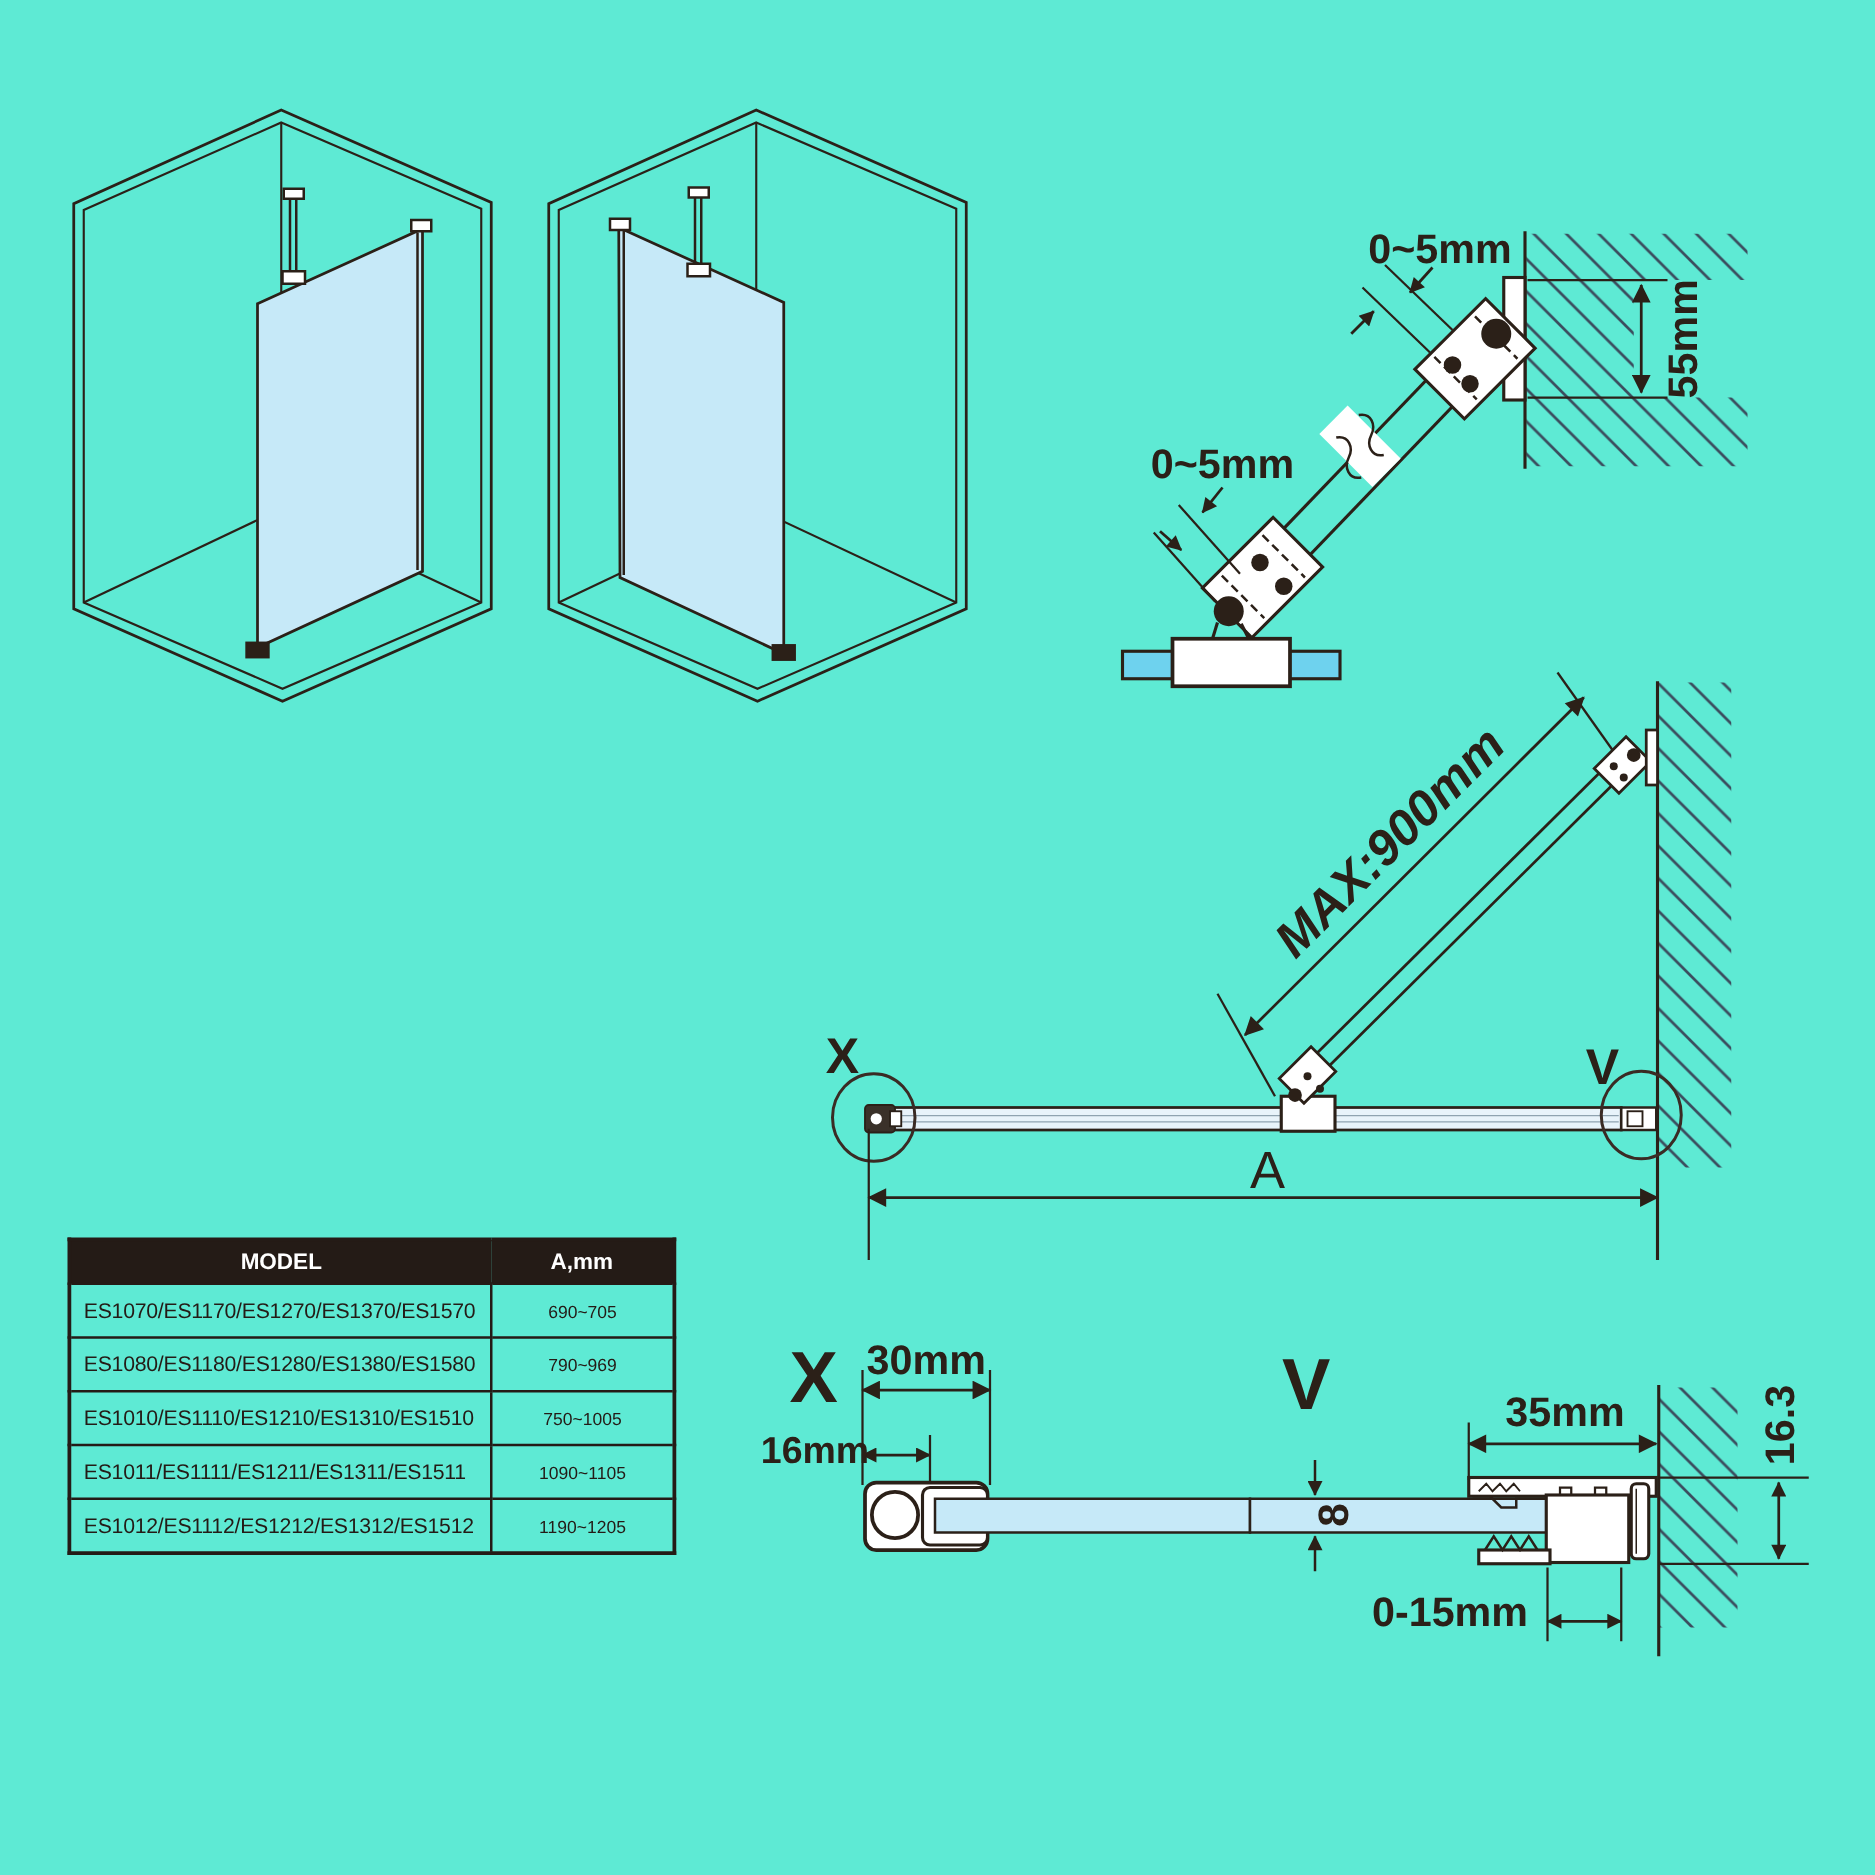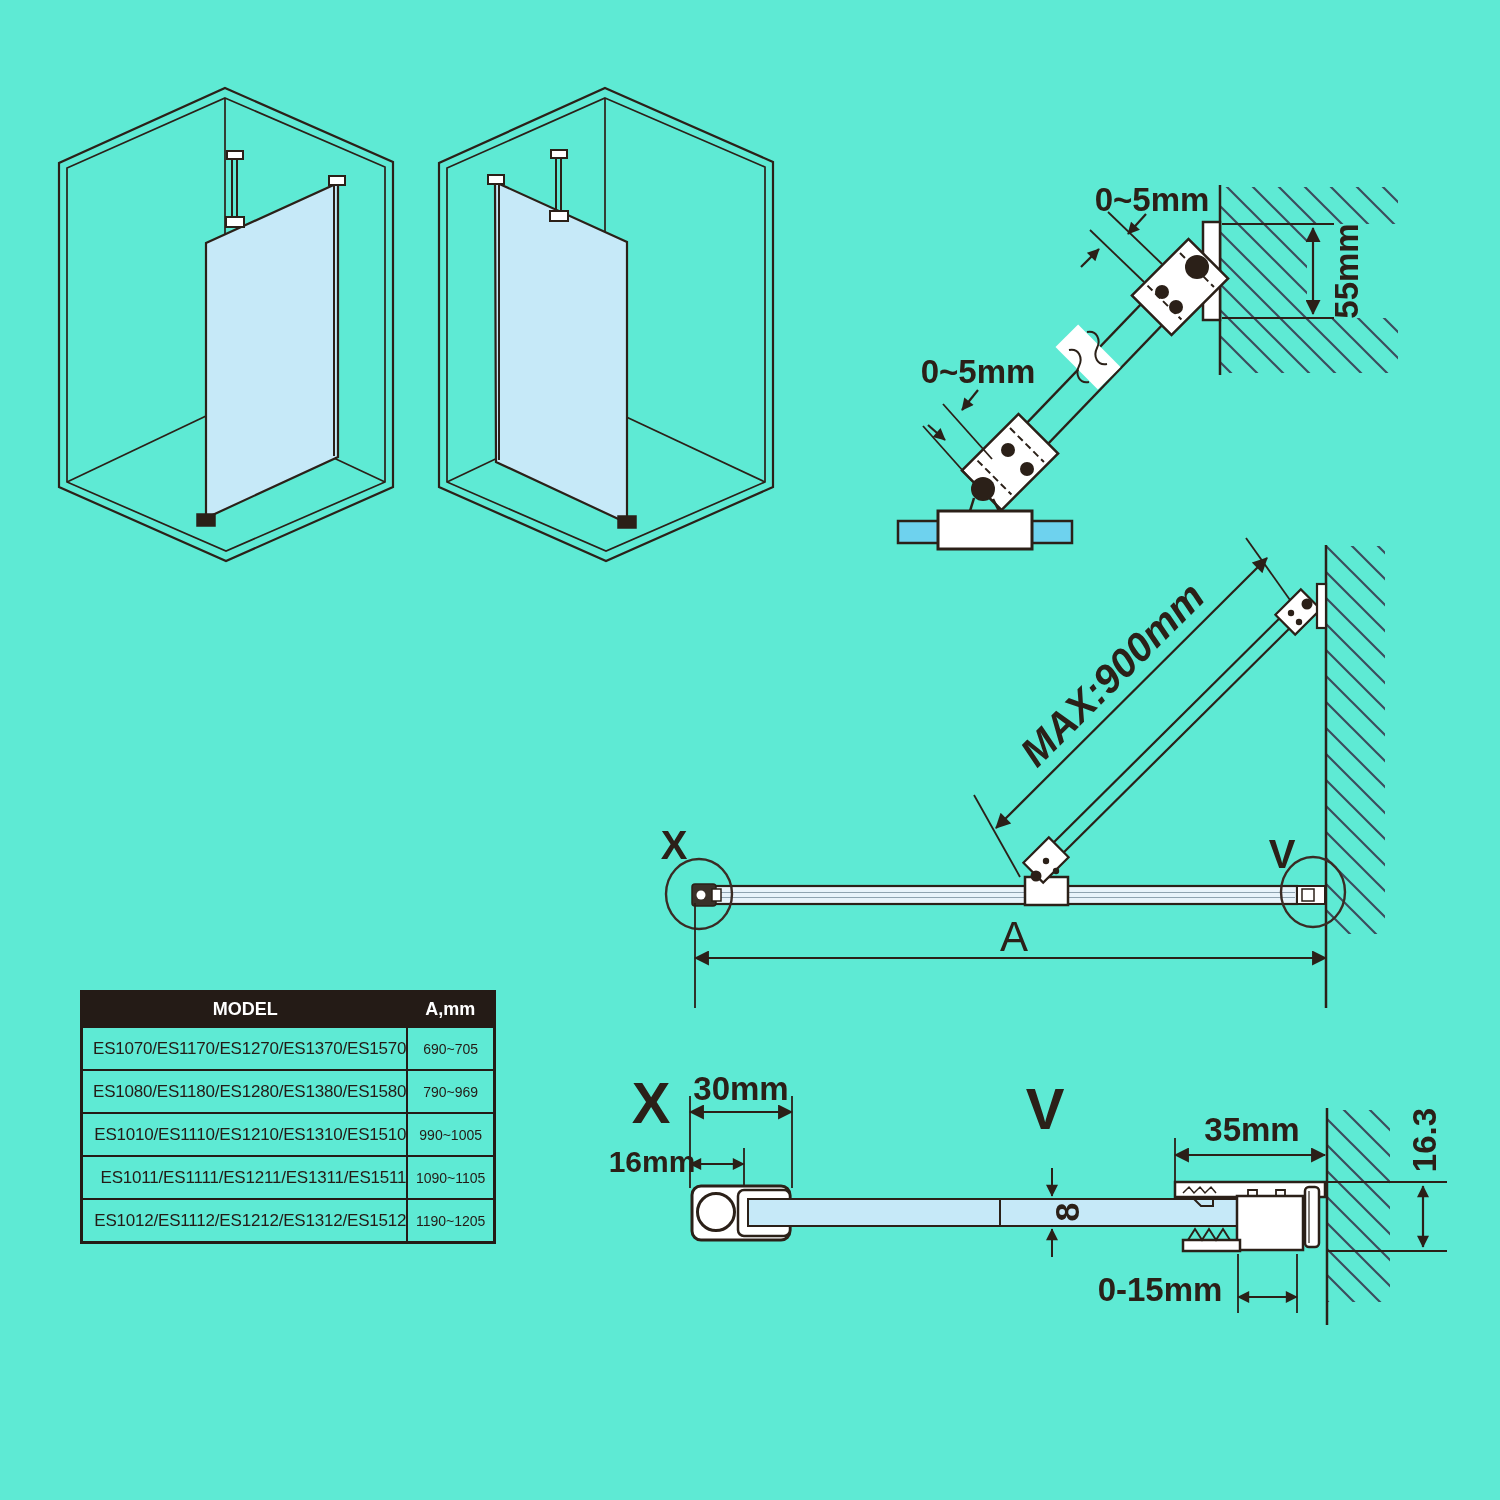--- a/index.html
+++ b/index.html
@@ -5,26 +5,26 @@
   html,body{margin:0;padding:0;background:#ffffff;}
   #stage{position:relative;width:1500px;height:1500px;background:#5eead4;overflow:hidden;
          font-family:"Liberation Sans", sans-serif;}
   #drawing{position:absolute;left:0;top:0;}
   svg text{fill:#2b2018;}
   .dimtxt{font-weight:bold;font-size:33px;}
   .bigletter{font-weight:bold;font-size:40px;}
   .hugeletter{font-weight:bold;font-size:58px;}
 
   
-  #spec-table{position:absolute;left:80px;top:990px;width:416px;border-collapse:collapse;
+  #spec-table{position:absolute;left:54px;top:990px;width:487px;border-collapse:collapse;
               border:3px solid #241b16;color:#241b16;}
   #spec-table th{background:#241b16;color:#ffffff;font-size:18px;font-weight:bold;
                  height:33px;text-align:center;padding:0;}
   #spec-table td{border:2px solid #241b16;font-size:17px;height:41px;padding:0;}
-  #spec-table td.model{padding-left:10px;text-align:right;white-space:nowrap;letter-spacing:-0.2px;}
+  #spec-table td.model{padding-left:10px;text-align:left;white-space:nowrap;letter-spacing:-0.2px;}
   #spec-table td.aval{text-align:center;font-size:14px;}
   #spec-table th.col-a{width:145px;}
 </style>
 </head>
 <body>
 
 <div id="stage">
 
 <svg id="drawing" width="1500" height="1500" viewBox="0 0 1500 1500">
   <defs>
@@ -283,21 +283,21 @@
     <tr>
       <td class="model">ES1070/ES1170/ES1270/ES1370/ES1570</td>
       <td class="aval">690~705</td>
     </tr>
     <tr>
       <td class="model">ES1080/ES1180/ES1280/ES1380/ES1580</td>
       <td class="aval">790~969</td>
     </tr>
     <tr>
       <td class="model">ES1010/ES1110/ES1210/ES1310/ES1510</td>
-      <td class="aval">990~1005</td>
+      <td class="aval">750~1005</td>
     </tr>
     <tr>
       <td class="model">ES1011/ES1111/ES1211/ES1311/ES1511</td>
       <td class="aval">1090~1105</td>
     </tr>
     <tr>
       <td class="model">ES1012/ES1112/ES1212/ES1312/ES1512</td>
       <td class="aval">1190~1205</td>
     </tr>
   </tbody>

